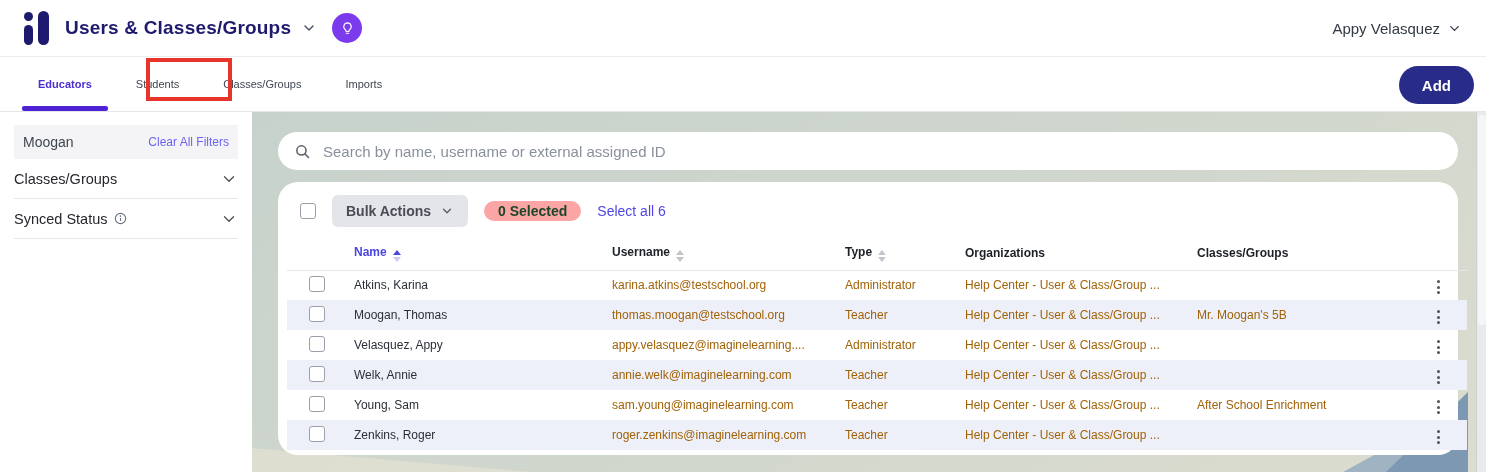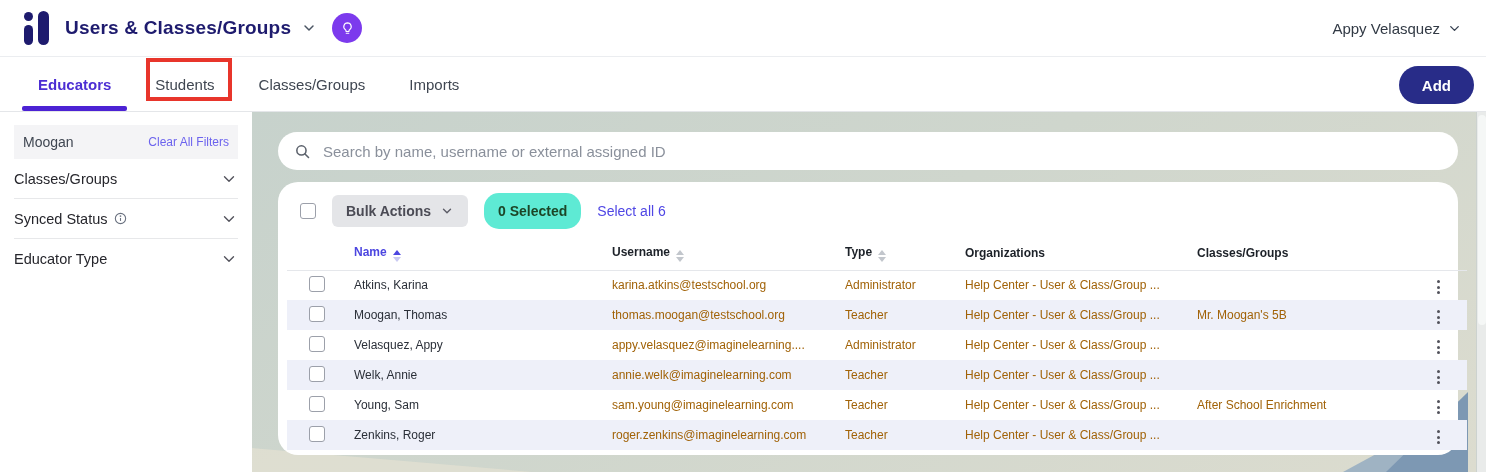--- a/index.html
+++ b/index.html
@@ -17,21 +17,21 @@
   .page-title { color:#1e1b6e; font-size:19px; font-weight:700; letter-spacing:.2px; }
   .title-chev { margin-left:10px; display:flex; align-items:center; }
   .help-badge { margin-left:15px; width:30px; height:30px; border-radius:50%; background:#7c3aed;
                 display:flex; align-items:center; justify-content:center; cursor:pointer; }
   .user-menu { margin-left:auto; display:flex; align-items:center; gap:7px; font-size:15px; color:#323a45; cursor:pointer; }
 
   
   .tabbar { position:absolute; left:0; top:57px; width:1486px; height:55px; background:#fff;
             border-bottom:1px solid #e4e6e9; display:flex; align-items:stretch; z-index:3; }
   .tabs { display:flex; margin-left:22px; gap:12px; }
-  .tab { position:relative; padding:0 16px; display:flex; align-items:center; font-size:15px; color:#3f4651; cursor:pointer; }
+  .tab { position:relative; padding:0 16px; display:flex; align-items:center; font-size:11px; color:#3f4651; cursor:pointer; }
   .tab.active { color:#4c2ed3; font-weight:700; }
   .tab.active::after { content:""; position:absolute; left:0; right:0; bottom:0; height:5px; background:#4c22d4; border-radius:2px; }
   .annotation-box { position:absolute; left:146px; top:1px; width:86px; height:43px;
                     border:4px solid #e8352b; z-index:6; pointer-events:none; }
   .add-btn { position:absolute; right:12px; top:9px; height:38px; padding:0 23px; border:none; border-radius:19px;
              background:#282c88; color:#fff; font-size:15px; font-weight:700; font-family:inherit; cursor:pointer; }
 
   
   .sidebar { position:absolute; left:0; top:112px; width:252px; height:360px; background:#fff; z-index:2; }
   .filters-head { margin:13px 14px 0 14px; height:34px; background:#f4f4f6; display:flex; align-items:center;
@@ -57,21 +57,21 @@
                  border-radius:19px; display:flex; align-items:center; padding:0 16px; gap:12px; z-index:1; }
   .search-pill input { border:none; outline:none; flex:1; font-size:15px; color:#3a4150; font-family:inherit; background:transparent; }
   .search-pill input::placeholder { color:#8a909b; }
 
   .card { position:absolute; left:26px; top:70px; width:1180px; height:273px; background:#fff; border-radius:20px; z-index:1; }
   .toolbar { position:absolute; left:0; right:0; top:13px; height:32px; display:flex; align-items:center;
              padding-left:22px; gap:16px; }
   .checkbox { width:16px; height:16px; border:1.6px solid #9ca0aa; border-radius:3px; background:#fff; display:inline-block; cursor:pointer; }
   .bulk-btn { background:#e4e5e8; border:none; border-radius:6px; height:32px; padding:0 14px; font-size:14px; font-weight:600;
               color:#4b4b55; display:flex; align-items:center; gap:9px; font-family:inherit; cursor:pointer; }
-  .selected-badge { background:#5eead4; color:#1c4527; border-radius:15px; height:36px; padding:0 14px;
+  .selected-badge { background:#fca5a5; color:#1c4527; border-radius:15px; height:20px; padding:0 14px;
                     font-size:14px; font-weight:600; display:flex; align-items:center;text-align:center; }
   .select-all { color:#4f46e5; font-size:14px; cursor:pointer; }
 
   .table-wrap { position:absolute; left:0; right:0; top:55px; }
   table { width:100%; border-collapse:collapse; table-layout:fixed; font-size:12px;margin-left:9px; }
   thead th { text-align:left; font-weight:700; color:#1c2128; height:33px; border-bottom:1px solid #e5e7eb;
              padding:0 4px 0 15px; white-space:nowrap; }
   thead th.cell-check { padding:0; }
   thead th.sorted-col { color:#4c46e0; cursor:pointer; }
   thead th.sortable { cursor:pointer; }
@@ -151,26 +151,20 @@
     </div>
     <div class="side-row bordered">
       <span class="side-label">
         <span>Synced Status</span>
         <svg width="13" height="13" viewBox="0 0 24 24" fill="none" stroke="#6b7280" stroke-width="2">
             <circle cx="12" cy="12" r="9.5"></circle>
             <line x1="12" y1="11" x2="12" y2="16.5"></line>
             <circle cx="12" cy="7.5" r="0.6" fill="#6b7280"></circle>
           </svg>
       </span>
-      <svg width="18" height="18" viewBox="0 0 24 24" fill="none" stroke="#52525b" stroke-width="1.8" stroke-linecap="round" stroke-linejoin="round">
-          <polyline points="6 9 12 15 18 9"></polyline>
-        </svg>
-    </div>
-    <div class="side-row">
-      <span class="side-label">Educator Type</span>
       <svg width="18" height="18" viewBox="0 0 24 24" fill="none" stroke="#52525b" stroke-width="1.8" stroke-linecap="round" stroke-linejoin="round">
           <polyline points="6 9 12 15 18 9"></polyline>
         </svg>
     </div>
   </div>
 
   <div class="main">
     <div class="shape-mountain-light"></div>
     <div class="shape-mountain-dark"></div>
     <div class="shape-wedge"></div>

